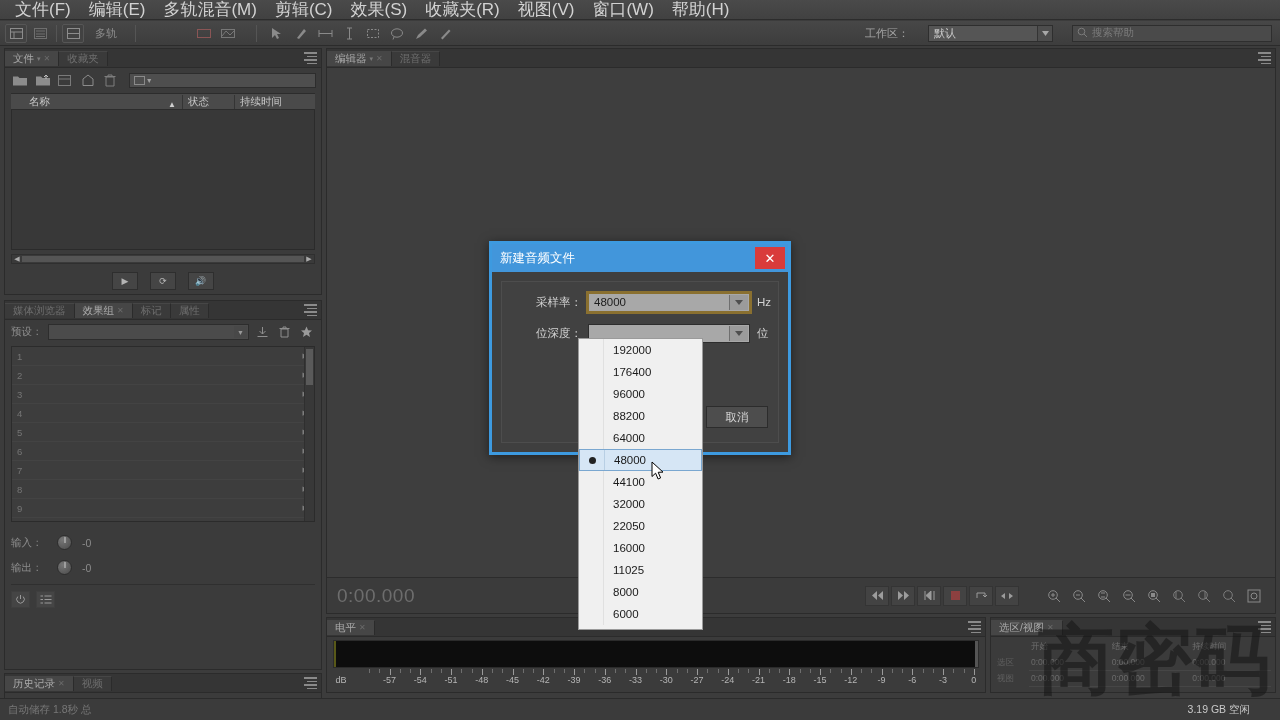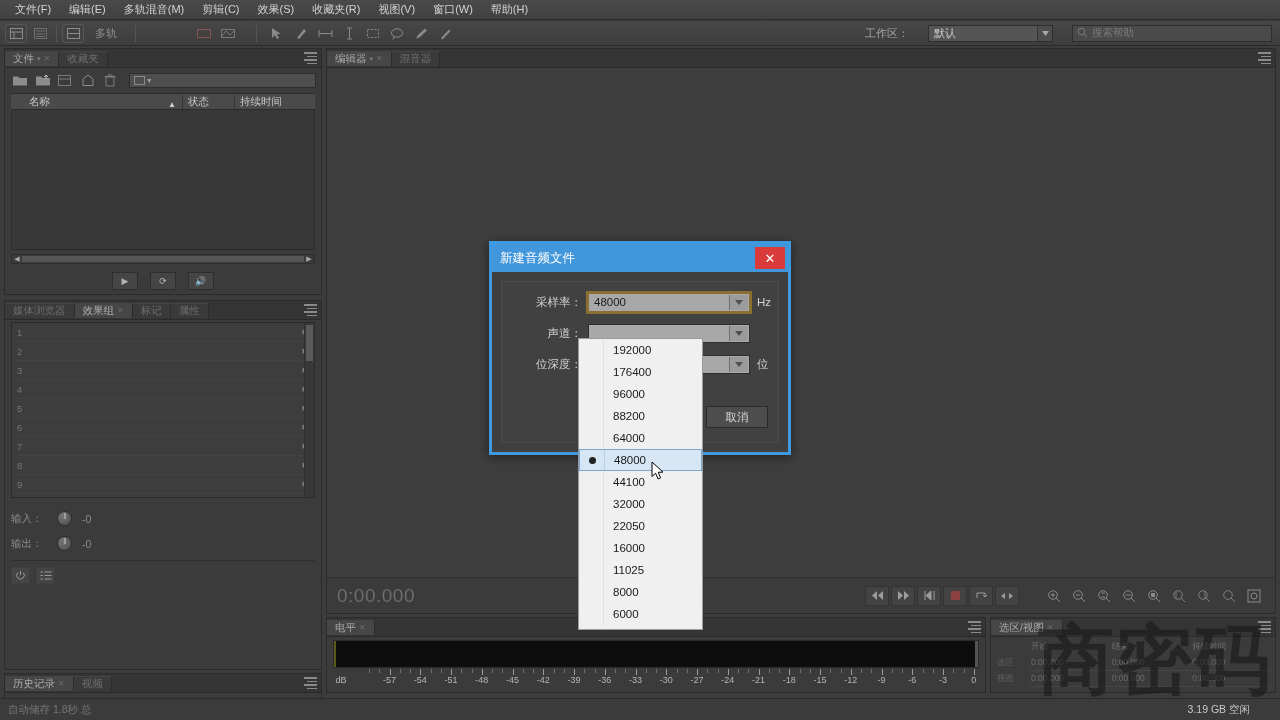--- a/index.html
+++ b/index.html
@@ -12,21 +12,21 @@
   }
   #app { position: relative; width: 1280px; height: 720px; background: #3c3c3c; }
 
   
   .menubar {
     position: absolute; left:0; top:0; width:1280px; height:20px;
     background: linear-gradient(#4a4a4a, #414141);
     border-bottom: 1px solid #2c2c2c;
     display:flex; align-items:center; padding-left:6px;
   }
-  .menu-item { color:#d2d2d2; font-size:11px; padding:2px 9px; line-height:15px; white-space:nowrap; }
+  .menu-item { color:#d2d2d2; font-size:17px; padding:2px 9px; line-height:15px; white-space:nowrap; }
 
   
   .toolbar {
     position:absolute; left:0; top:21px; width:1280px; height:25px;
     background: linear-gradient(#474747, #3d3d3d);
     border-bottom:1px solid #2b2b2b;
     display:flex; align-items:center;
   }
   .tb-group { display:flex; align-items:center; height:100%; padding:0 4px; }
   .tb-sep { width:1px; height:17px; background:#2f2f2f; border-right:1px solid #555; margin:0 4px; }
@@ -462,20 +462,41 @@
       </div>
       <div class="ptab">
         <span>属性</span>
       </div>
       <div class="panel-menu">
           <i></i>
           <i></i>
           <i></i>
           <i></i>
         </div>
+    </div>
+    <div class="fx-preset-row">
+      <span class="fx-preset-label">预设：</span>
+      <div class="fx-preset-select">
+        <span class="arrow">▼</span>
+      </div>
+      <div class="fx-ibtn">
+        <svg width="13" height="12" viewBox="0 0 13 12">
+            <path d="M1.5 10.5 L11.5 10.5 M6.5 1 L6.5 8 M3.5 5 L6.5 8 L9.5 5" stroke="#8f8f8f" fill="none"></path>
+          </svg>
+      </div>
+      <div class="fx-ibtn">
+        <svg width="11" height="12" viewBox="0 0 11 12">
+            <path d="M2 3 L2 11 L9 11 L9 3 Z M0.5 2.5 L10.5 2.5 M4 2.5 L4 1 L7 1 L7 2.5" fill="none" stroke="#8f8f8f"></path>
+          </svg>
+      </div>
+      <div class="fx-ibtn">
+        <svg width="13" height="12" viewBox="0 0 13 12">
+            <path d="M6.5 0.5 L8.1 4.2 L12 4.5 L9 7.1 L10 11 L6.5 8.8 L3 11 L4 7.1 L1 4.5 L4.9 4.2 Z" fill="#9a9a9a"></path>
+          </svg>
+      </div>
     </div>
     <div class="fx-slots">
       <div id="fx-rows">
           <div class="fx-row">
             <span class="idx">1</span>
             <span class="name"></span>
             <span class="tri">▶</span>
           </div>
           <div class="fx-row">
             <span class="idx">2</span>
@@ -847,31 +868,20 @@
           <span>48000</span>
           <span class="dd">
             <svg width="8" height="5" viewBox="0 0 8 5">
                 <path d="M0 0 L8 0 L4 5 Z" fill="#4f4f4f"></path>
               </svg>
           </span>
         </div>
         <span class="dlg-unit">Hz</span>
       </div>
       <div class="dlg-row">
-        <span class="dlg-label">声道：</span>
-        <div class="dlg-combo">
-          <span></span>
-          <span class="dd">
-            <svg width="8" height="5" viewBox="0 0 8 5">
-                <path d="M0 0 L8 0 L4 5 Z" fill="#4f4f4f"></path>
-              </svg>
-          </span>
-        </div>
-      </div>
-      <div class="dlg-row">
         <span class="dlg-label">位深度：</span>
         <div class="dlg-combo">
           <span></span>
           <span class="dd">
             <svg width="8" height="5" viewBox="0 0 8 5">
                 <path d="M0 0 L8 0 L4 5 Z" fill="#4f4f4f"></path>
               </svg>
           </span>
         </div>
         <span class="dlg-unit">位</span>

